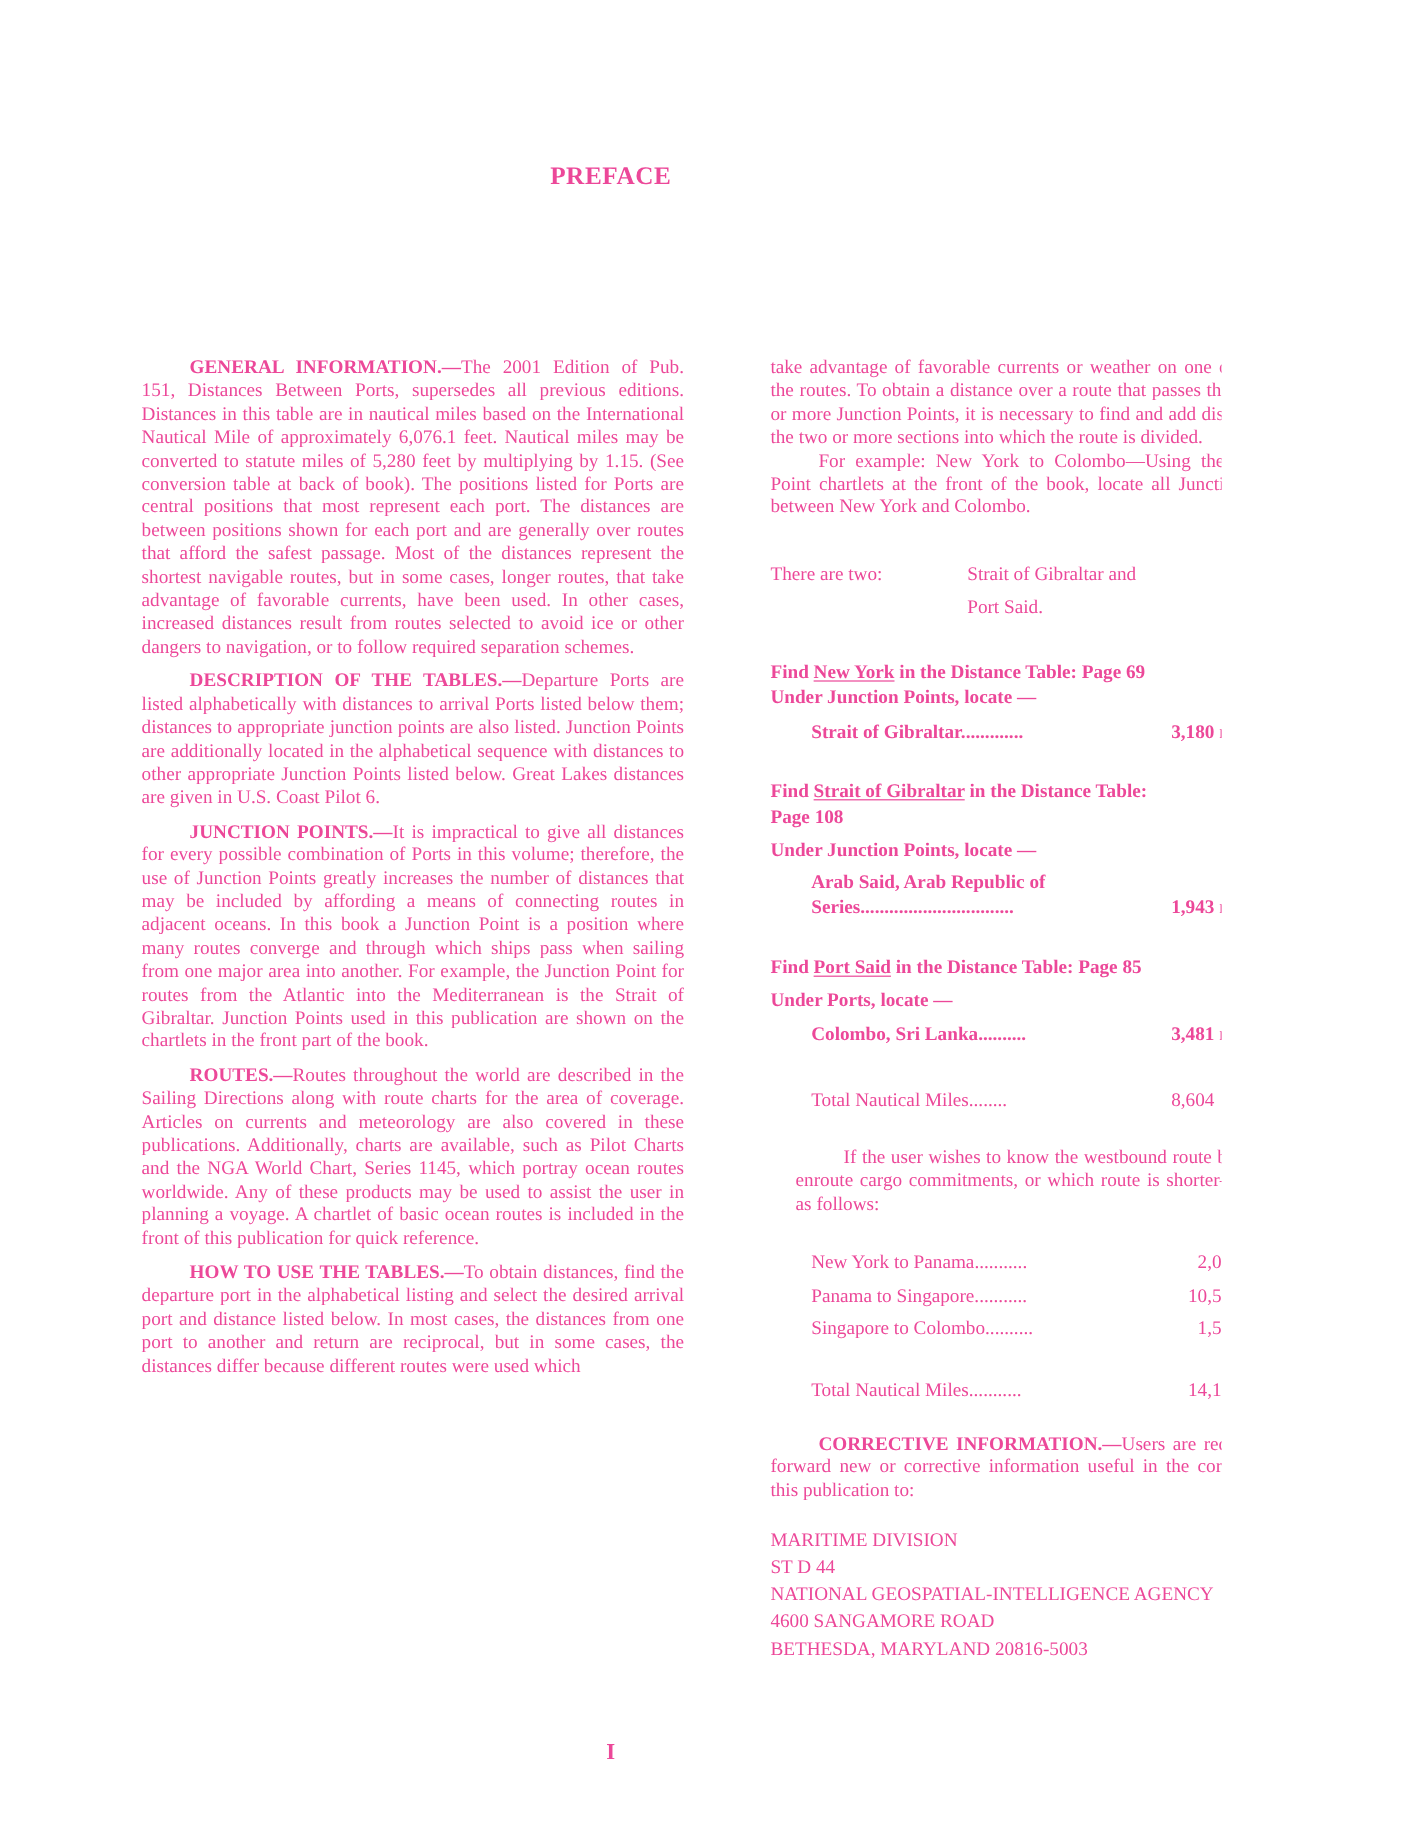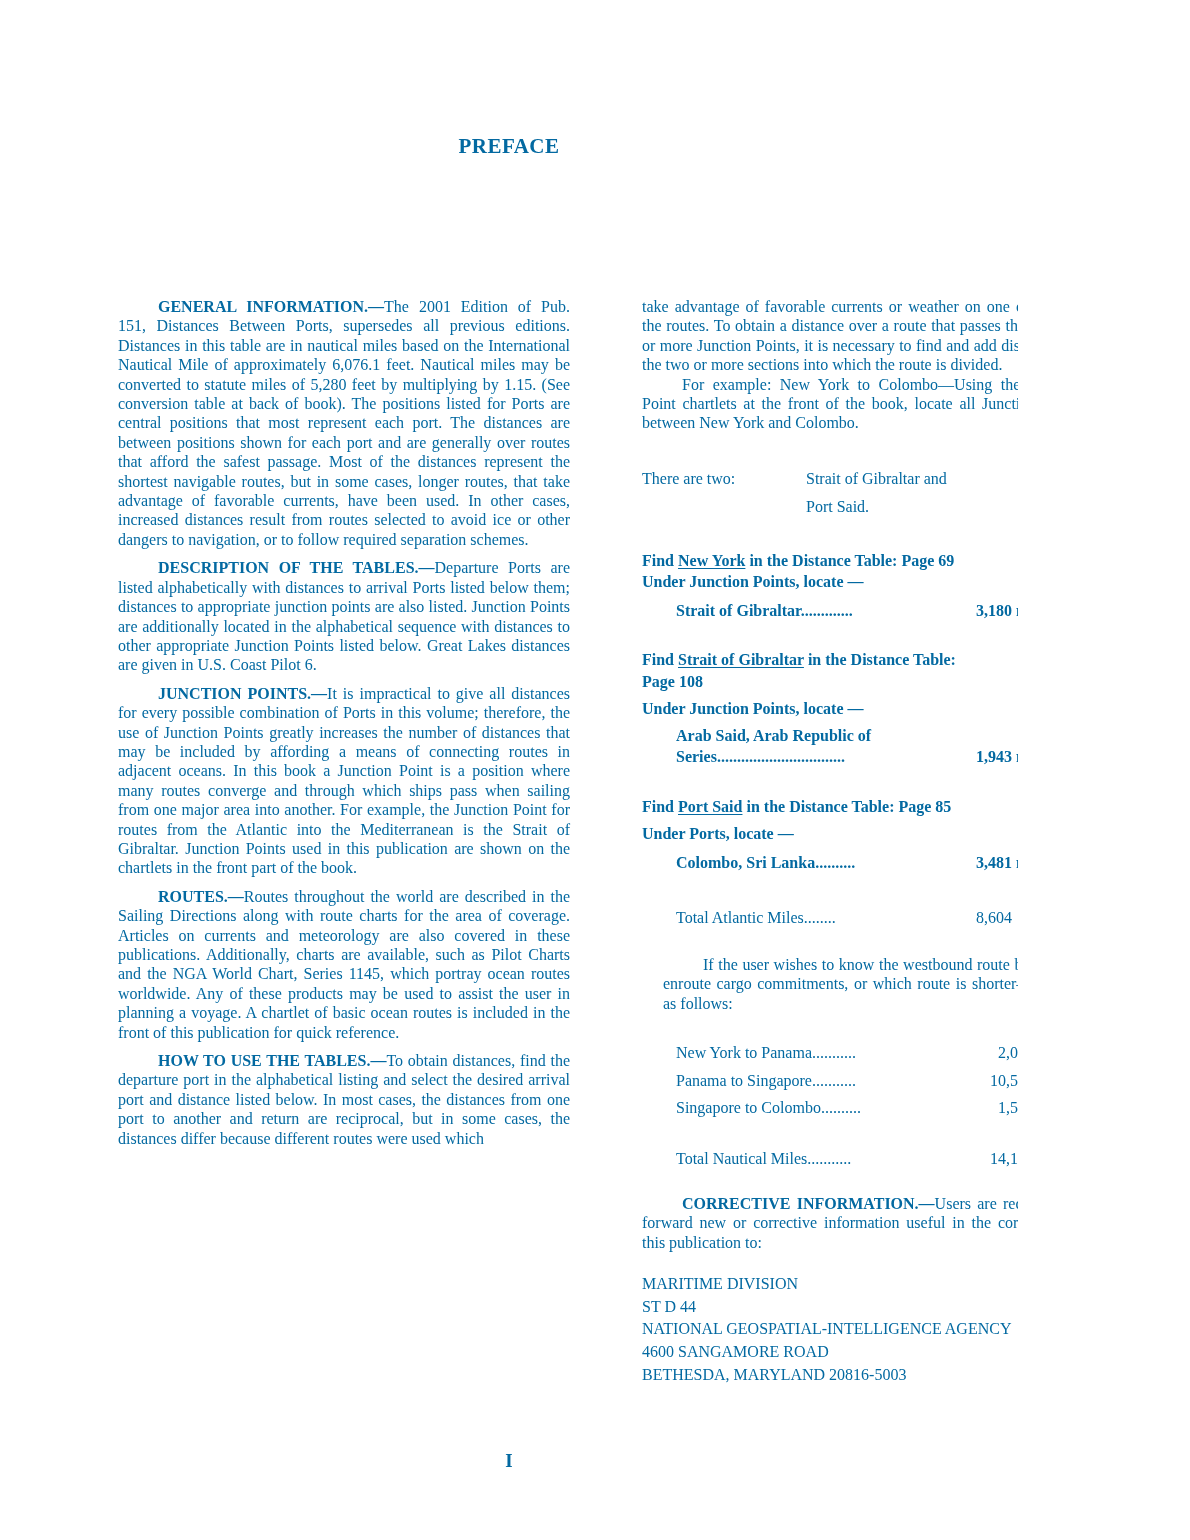--- a/index.html
+++ b/index.html
@@ -1,19 +1,19 @@
 <!DOCTYPE html>
 <html><head>
 <meta charset="utf-8">
 <style>
   html,body { margin:0; padding:0; background:#ffffff; }
   .page {
     position:relative;
     width:1018px; height:1540px;
-    background:#ffffff; color:#0369a1;
+    background:#ffffff; color:#ec4899;
     font-family:"Liberation Serif", serif;
     overflow:hidden;
   }
   .doc-title {
     position:absolute; top:134px; left:0; right:0;
     text-align:center;
     font-size:21px; font-weight:bold;
     letter-spacing:0.5px;
   }
   .columns {
@@ -128,21 +128,21 @@
       <div class="find-block">
         <div class="find-line"><span>Find </span><span class="u">Port Said</span><span> in the Distance Table: Page 85</span></div>
         <div class="locate-line">Under Ports, locate —</div>
         <div class="drow">
           <span>Colombo, Sri Lanka..........</span>
           <span class="dval">3,481 miles</span>
         </div>
       </div>
 
       <div class="drow total">
-        <span>Total Atlantic Miles........</span>
+        <span>Total Nautical Miles........</span>
         <span class="dval">8,604</span>
       </div>
 
       <p class="para indent" style="margin-top:26px;margin-left:21px;">If the user wishes to know the westbound route because of enroute cargo commitments, or which route is shorter—proceed as follows:</p>
 
       <div class="wtable">
         <div class="drow">
           <span>New York to Panama...........</span>
           <span class="dval num">2,016</span>
         </div>

